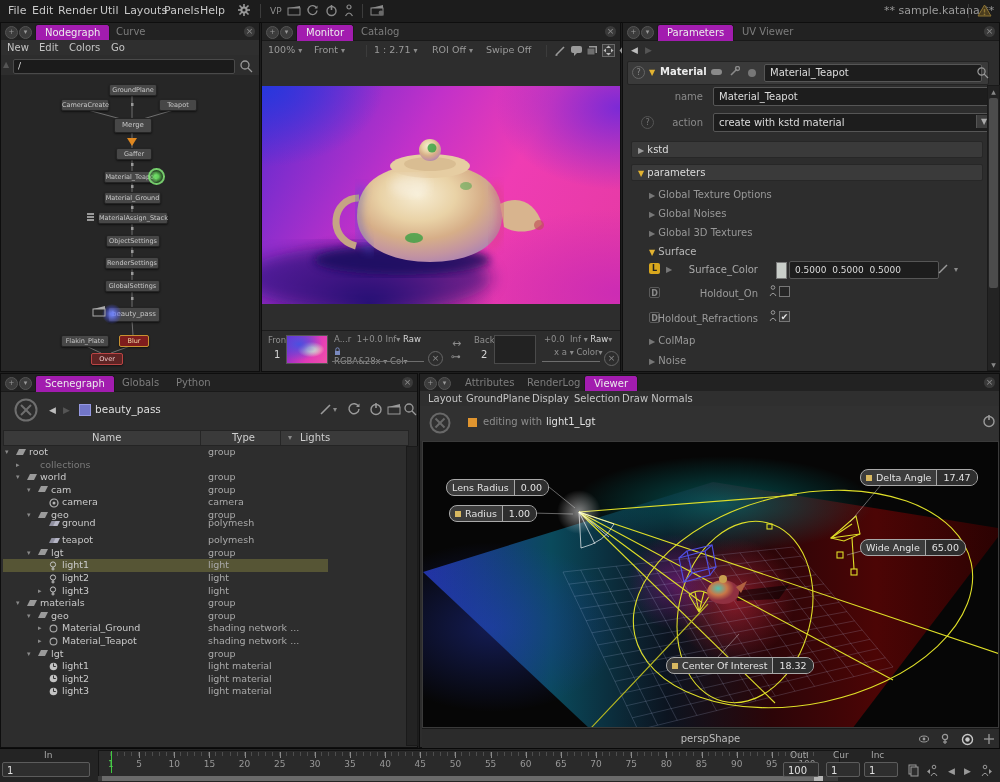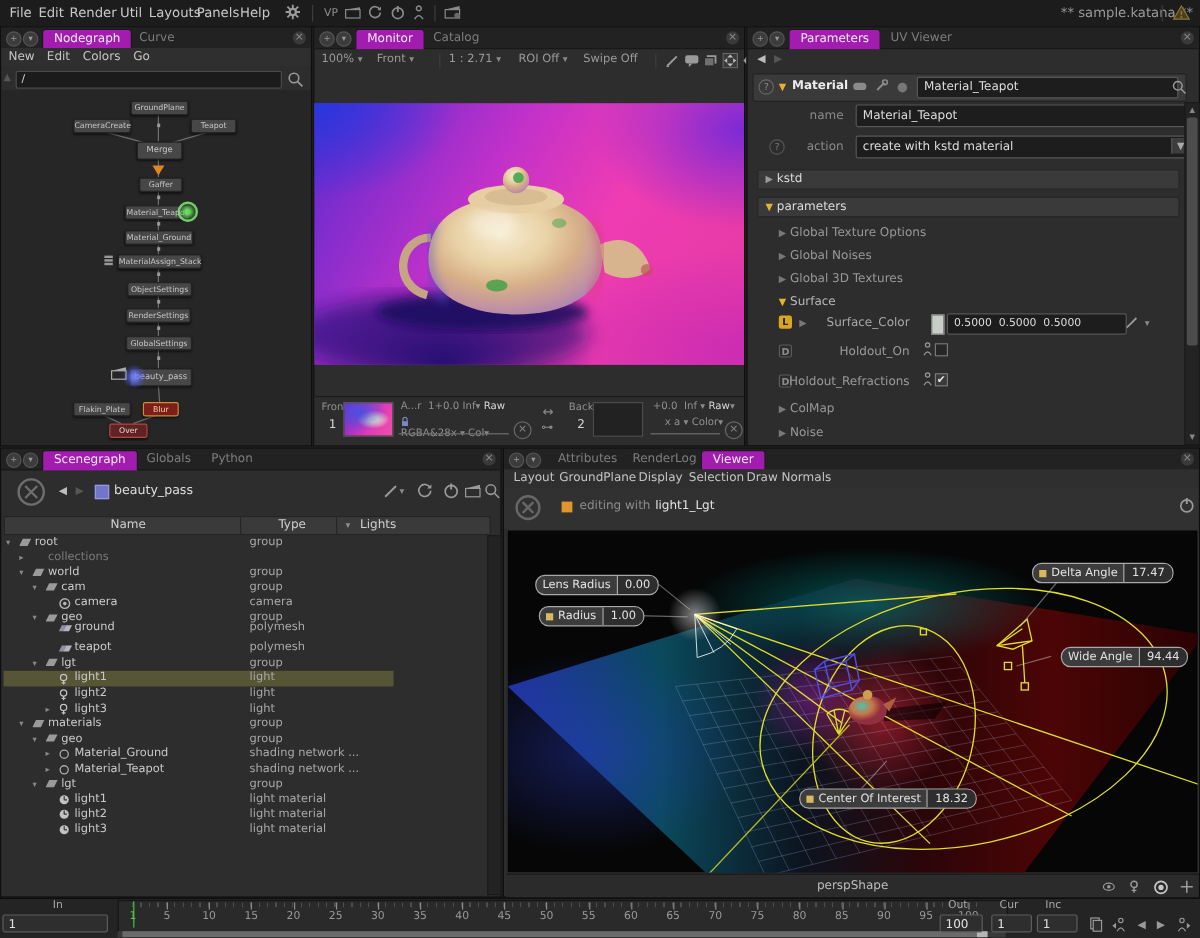--- a/index.html
+++ b/index.html
@@ -907,23 +907,23 @@
             <span class="val">0.00</span>
           </div>
           <div class="pill" style="left: 26px; top: 63px;">
             <span class="lbl"><span class="sw"></span>Radius</span>
             <span class="val">1.00</span>
           </div>
           <div class="pill" style="left: 437px; top: 27px;">
             <span class="lbl"><span class="sw"></span>Delta Angle</span>
             <span class="val">17.47</span>
           </div>
-          <div class="pill" style="left: 461px; top: 97px; text-align: center;">
+          <div class="pill" style="left: 437px; top: 97px; text-align: center;">
             <span class="lbl">Wide Angle</span>
-            <span class="val">94.44</span>
+            <span class="val">65.00</span>
           </div>
           <div class="pill" style="left: 243px; top: 215px;">
             <span class="lbl"><span class="sw"></span>Center Of Interest</span>
             <span class="val">18.32</span>
           </div>
         </div>
     </div>
 
     <div id="vp-bottom">
       <span>perspShape</span>

